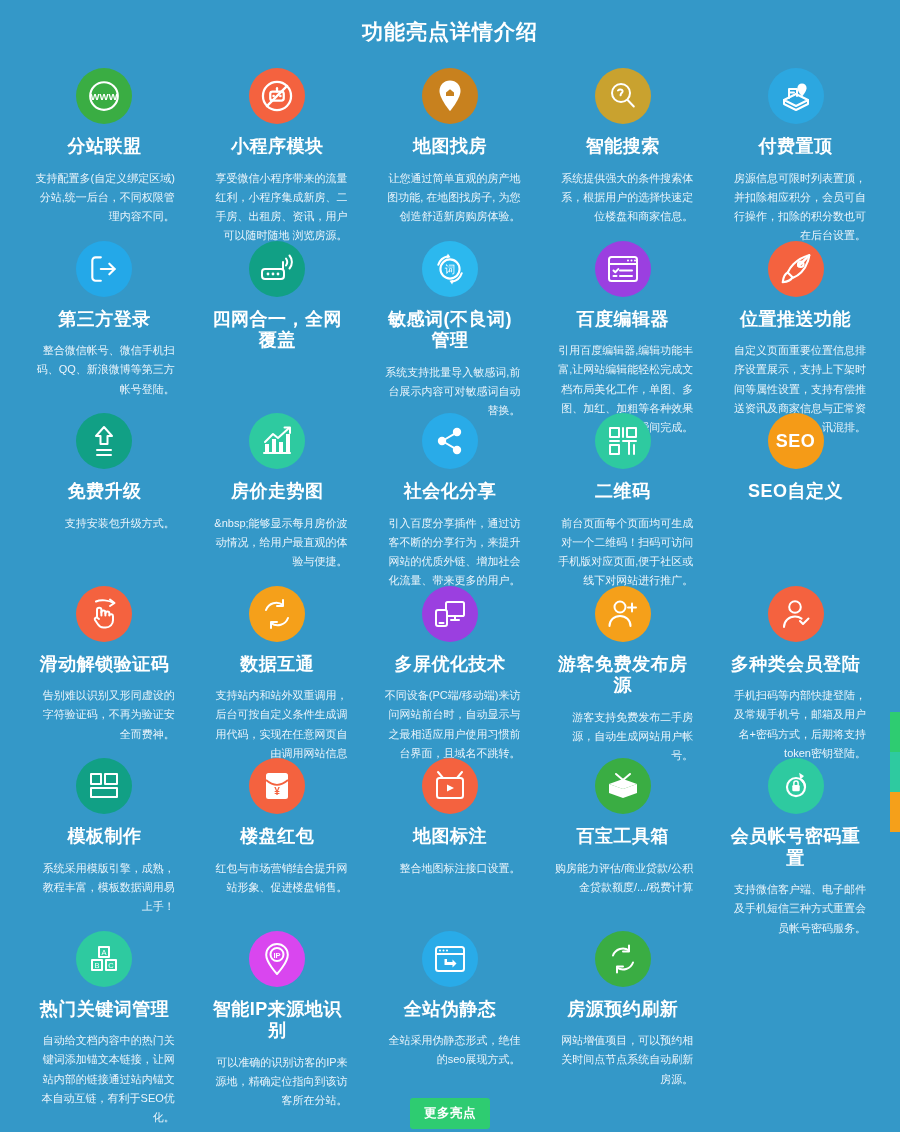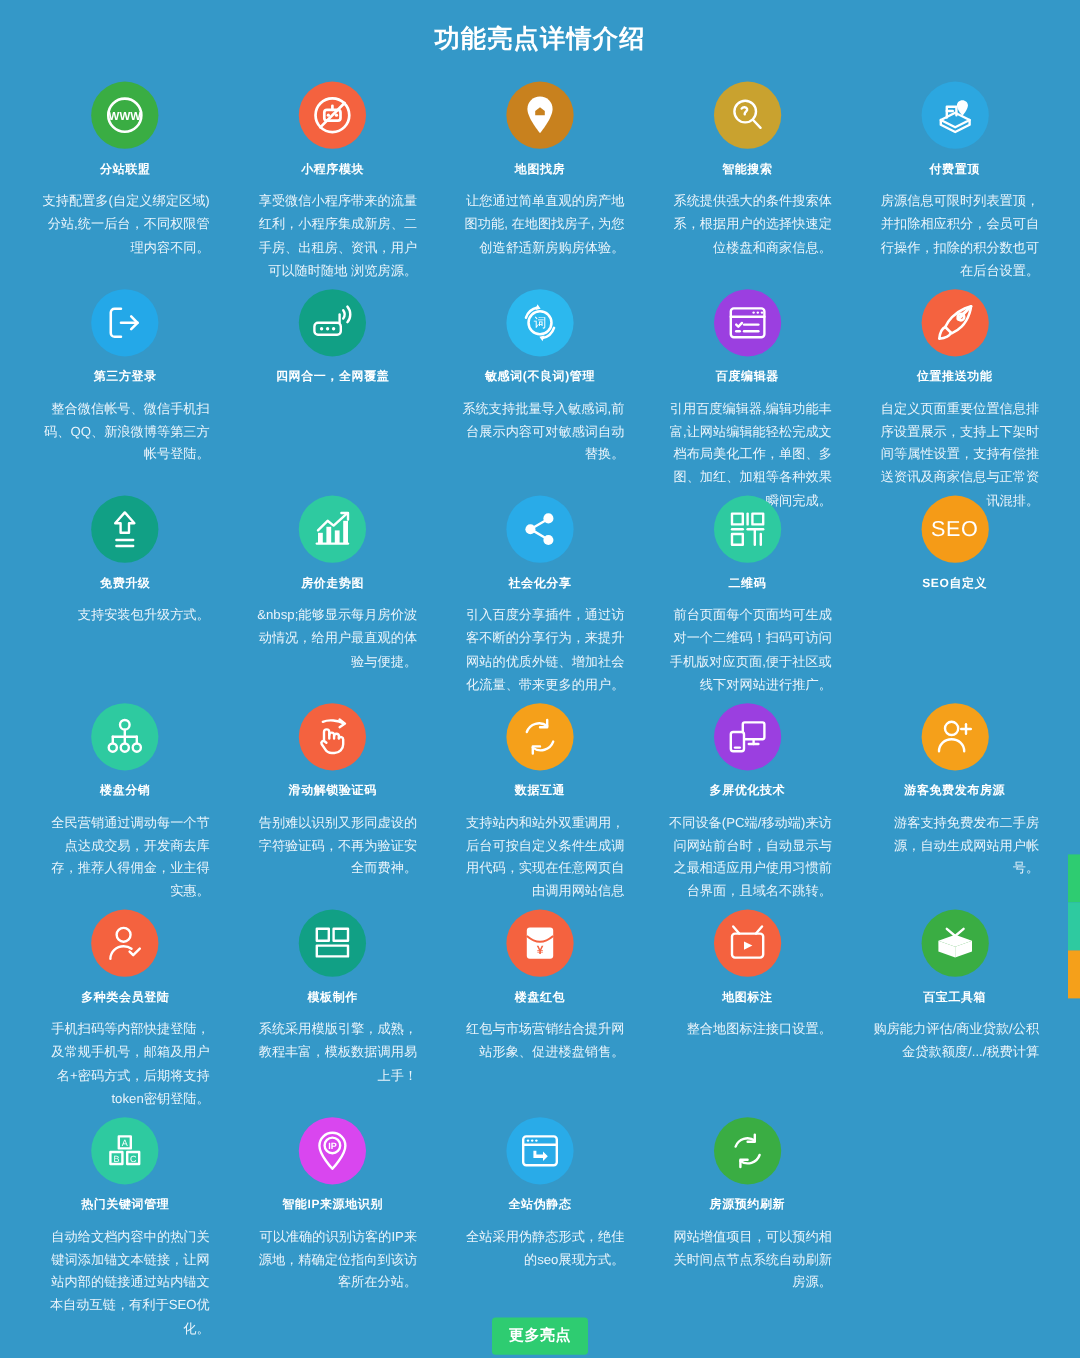--- a/index.html
+++ b/index.html
@@ -47,29 +47,29 @@
     margin: 0 auto;
     display: flex;
     align-items: center;
     justify-content: center;
     position: relative;
   }
   .icon-circle svg { display: block; }
 
   .seo-text {
     font-size: 18px;
-    font-weight: 400;
+    font-weight: 700;
     letter-spacing: 0.5px;
     color: #ffffff;
     font-family: "Liberation Sans", sans-serif;
   }
 
   .card-title {
     margin-top: 12px;
-    font-size: 10px;
+    font-size: 18px;
     font-weight: 700;
     color: #ffffff;
     letter-spacing: 0.5px;
     line-height: 1.2;
   }
 
   .card-desc {
     margin-top: 11px;
     font-size: 11px;
     line-height: 1.75;
@@ -298,35 +298,20 @@
       <div class="card-title">二维码</div>
       <div class="card-desc">前台页面每个页面均可生成对一个二维码！扫码可访问手机版对应页面,便于社区或线下对网站进行推广。</div>
     </div>
     <div class="cell">
       <div class="icon-circle" style="background: rgb(245, 155, 23);">
         <span class="seo-text">SEO</span>
       </div>
       <div class="card-title">SEO自定义</div>
     </div>
     <div class="cell">
-      <div class="icon-circle" style="background: rgb(46, 202, 160);">
-        <svg width="32" height="32" viewBox="0 0 32 32">
-          <circle cx="16" cy="6" r="4" stroke="#fff" fill="none" stroke-width="2" stroke-linecap="round" stroke-linejoin="round"></circle>
-          <circle cx="6" cy="25" r="3.4" stroke="#fff" fill="none" stroke-width="2" stroke-linecap="round" stroke-linejoin="round"></circle>
-          <circle cx="16" cy="25" r="3.4" stroke="#fff" fill="none" stroke-width="2" stroke-linecap="round" stroke-linejoin="round"></circle>
-          <circle cx="26" cy="25" r="3.4" stroke="#fff" fill="none" stroke-width="2" stroke-linecap="round" stroke-linejoin="round"></circle>
-          <path d="M16 10v6" stroke="#fff" fill="none" stroke-width="2" stroke-linecap="round" stroke-linejoin="round"></path>
-          <path d="M6 16h20" stroke="#fff" fill="none" stroke-width="2" stroke-linecap="round" stroke-linejoin="round"></path>
-          <path d="M6 16v5M16 16v5M26 16v5" stroke="#fff" fill="none" stroke-width="2" stroke-linecap="round" stroke-linejoin="round"></path>
-        </svg>
-      </div>
-      <div class="card-title">楼盘分销</div>
-      <div class="card-desc">全民营销通过调动每一个节点达成交易，开发商去库存，推荐人得佣金，业主得实惠。</div>
-    </div>
-    <div class="cell">
       <div class="icon-circle" style="background: rgb(244, 98, 63);">
         <svg width="32" height="34" viewBox="0 0 32 34">
           <path d="M8 4.5c4.5-2 13-1.5 17.5 1.5" stroke="#fff" fill="none" stroke-width="2" stroke-linecap="round" stroke-linejoin="round"></path>
           <path d="M22 2.5L26.5 6 22 9" stroke="#fff" fill="none" stroke-width="2" stroke-linecap="round" stroke-linejoin="round"></path>
           <path d="M9 20v-7a2.2 2.2 0 0 1 4.4 0v5.5" stroke="#fff" fill="none" stroke-width="2" stroke-linecap="round" stroke-linejoin="round"></path>
           <path d="M13.4 15.5a2 2 0 0 1 4 0v3" stroke="#fff" fill="none" stroke-width="2" stroke-linecap="round" stroke-linejoin="round"></path>
           <path d="M17.4 16.5a2 2 0 0 1 4 0v2" stroke="#fff" fill="none" stroke-width="2" stroke-linecap="round" stroke-linejoin="round"></path>
           <path d="M21.4 18a2 2 0 0 1 3.6 1.2v4c0 4-3.2 7.3-7.3 7.3h-2.2c-2.5 0-4.4-1.2-5.6-3.2L7 23c-.8-1.4.8-3.2 2.3-2.3L11 22" stroke="#fff" fill="none" stroke-width="2" stroke-linecap="round" stroke-linejoin="round"></path>
         </svg>
       </div>
@@ -419,20 +404,33 @@
       <div class="icon-circle" style="background: rgb(58, 173, 67);">
         <svg width="34" height="30" viewBox="0 0 34 30">
           <path d="M3 13l14-5 14 5-14 5z" fill="#fff"></path>
           <path d="M3 13v9l14 5V18z" fill="#fff"></path>
           <path d="M31 13v9l-14 5V18z" fill="#fff"></path>
           <path d="M10 3l7 6M24 3l-7 6" stroke="#fff" fill="none" stroke-width="2" stroke-linecap="round" stroke-linejoin="round"></path>
         </svg>
       </div>
       <div class="card-title">百宝工具箱</div>
       <div class="card-desc">购房能力评估/商业贷款/公积金贷款额度/.../税费计算</div>
+    </div>
+    <div class="cell">
+      <div class="icon-circle" style="background: rgb(46, 202, 160);">
+        <svg width="34" height="34" viewBox="0 0 32 32">
+          <circle cx="16" cy="17" r="8.5" stroke="#fff" fill="none" stroke-width="2" stroke-linecap="round" stroke-linejoin="round"></circle>
+          <rect x="12.5" y="15" width="7" height="6" rx="1.2" fill="#fff"></rect>
+          <path d="M14 15v-1.6a2 2 0 0 1 4 0V15" fill="none" stroke="#fff" stroke-width="1.4"></path>
+          <path d="M24.5 17a8.5 8.5 0 0 0-3-6.5" stroke="#fff" fill="none" stroke-width="2" stroke-linecap="round" stroke-linejoin="round"></path>
+          <path d="M19 3.5l4.5 3.2-3.4 3.3z" fill="#fff"></path>
+        </svg>
+      </div>
+      <div class="card-title">会员帐号密码重置</div>
+      <div class="card-desc">支持微信客户端、电子邮件及手机短信三种方式重置会员帐号密码服务。</div>
     </div>
     <div class="cell">
       <div class="icon-circle" style="background: rgb(46, 202, 160);">
         <svg width="32" height="32" viewBox="0 0 32 32">
           <rect x="11" y="4" width="10" height="10" stroke="#fff" fill="none" stroke-width="2" stroke-linecap="round" stroke-linejoin="round"></rect>
           <text x="16" y="12" text-anchor="middle" fill="#fff" font-size="7.5" font-family="Liberation Sans, sans-serif">A</text>
           <rect x="4" y="17" width="10" height="10" stroke="#fff" fill="none" stroke-width="2" stroke-linecap="round" stroke-linejoin="round"></rect>
           <text x="9" y="25" text-anchor="middle" fill="#fff" font-size="7.5" font-family="Liberation Sans, sans-serif">B</text>
           <rect x="18" y="17" width="10" height="10" stroke="#fff" fill="none" stroke-width="2" stroke-linecap="round" stroke-linejoin="round"></rect>
           <text x="23" y="25" text-anchor="middle" fill="#fff" font-size="7.5" font-family="Liberation Sans, sans-serif">C</text>

